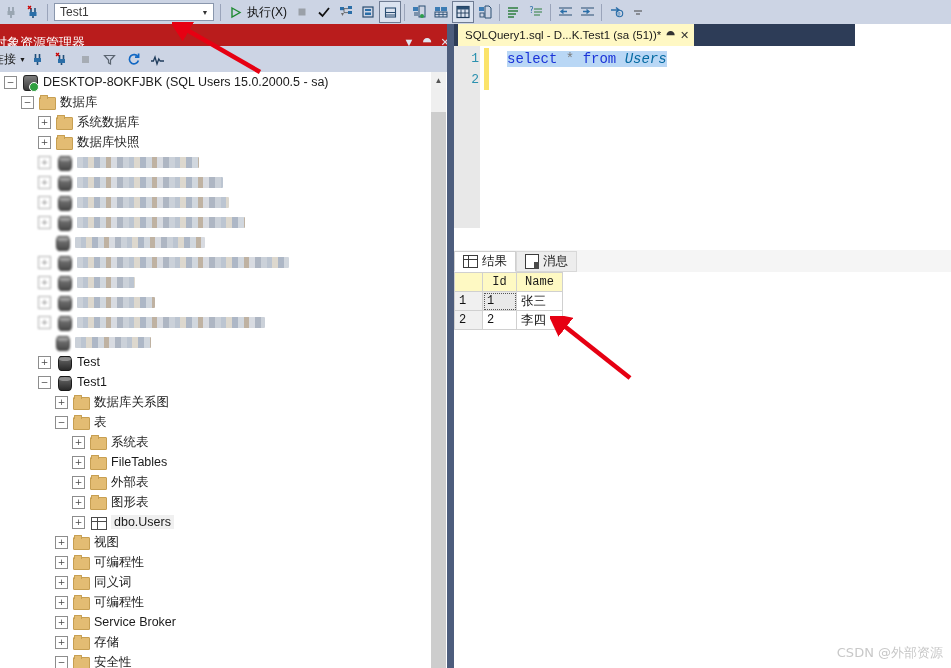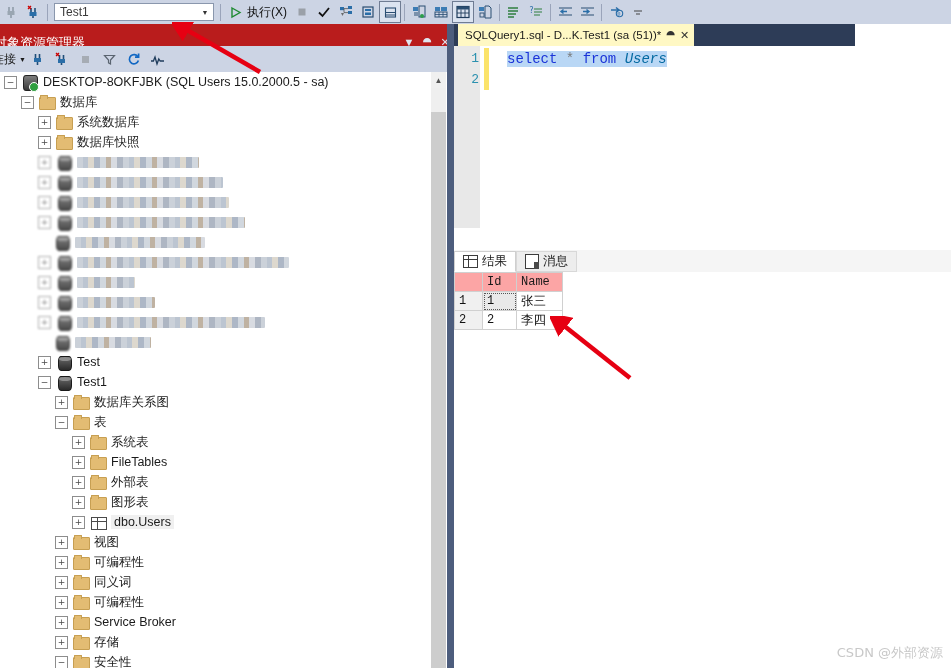--- a/index.html
+++ b/index.html
@@ -209,21 +209,21 @@
   .rtab .mi:after{
     content:"";position:absolute;right:-1px;bottom:-1px;width:5px;height:7px;background:#4a4a4a;
   }
 
   .gridwrap{position:absolute;left:0;top:248px;width:497px;height:396px;background:#fff;}
   table.rs{border-collapse:collapse;font-family:"Liberation Mono","DejaVu Sans Mono",monospace;font-size:12px;}
   table.rs th,table.rs td{
     border:1px solid #d0d0d0;height:19px;padding:0 4px;text-align:left;
     font-weight:normal;color:#111;box-sizing:border-box;
   }
-  table.rs th{background:#fca5a5;color:#1a1a1a;}
+  table.rs th{background:#fef9c3;color:#1a1a1a;text-align:center;}
   table.rs td.rh{background:#f0f0f0;width:28px;text-align:left;}
   th.c-row{width:28px;}
   th.c-id,td.c-id{width:34px;}
   th.c-name,td.c-name{width:46px;}
   td.focusc{background:#e9e9e9;outline:1px dotted #555;outline-offset:-2px;}
   .cjk{font-family:"DejaVu Sans",sans-serif;font-size:12.5px;}
 
   .arrow{position:absolute;pointer-events:none;}
   .wm{
     position:absolute;right:8px;bottom:6px;font-size:13px;color:#c8c8c8;

